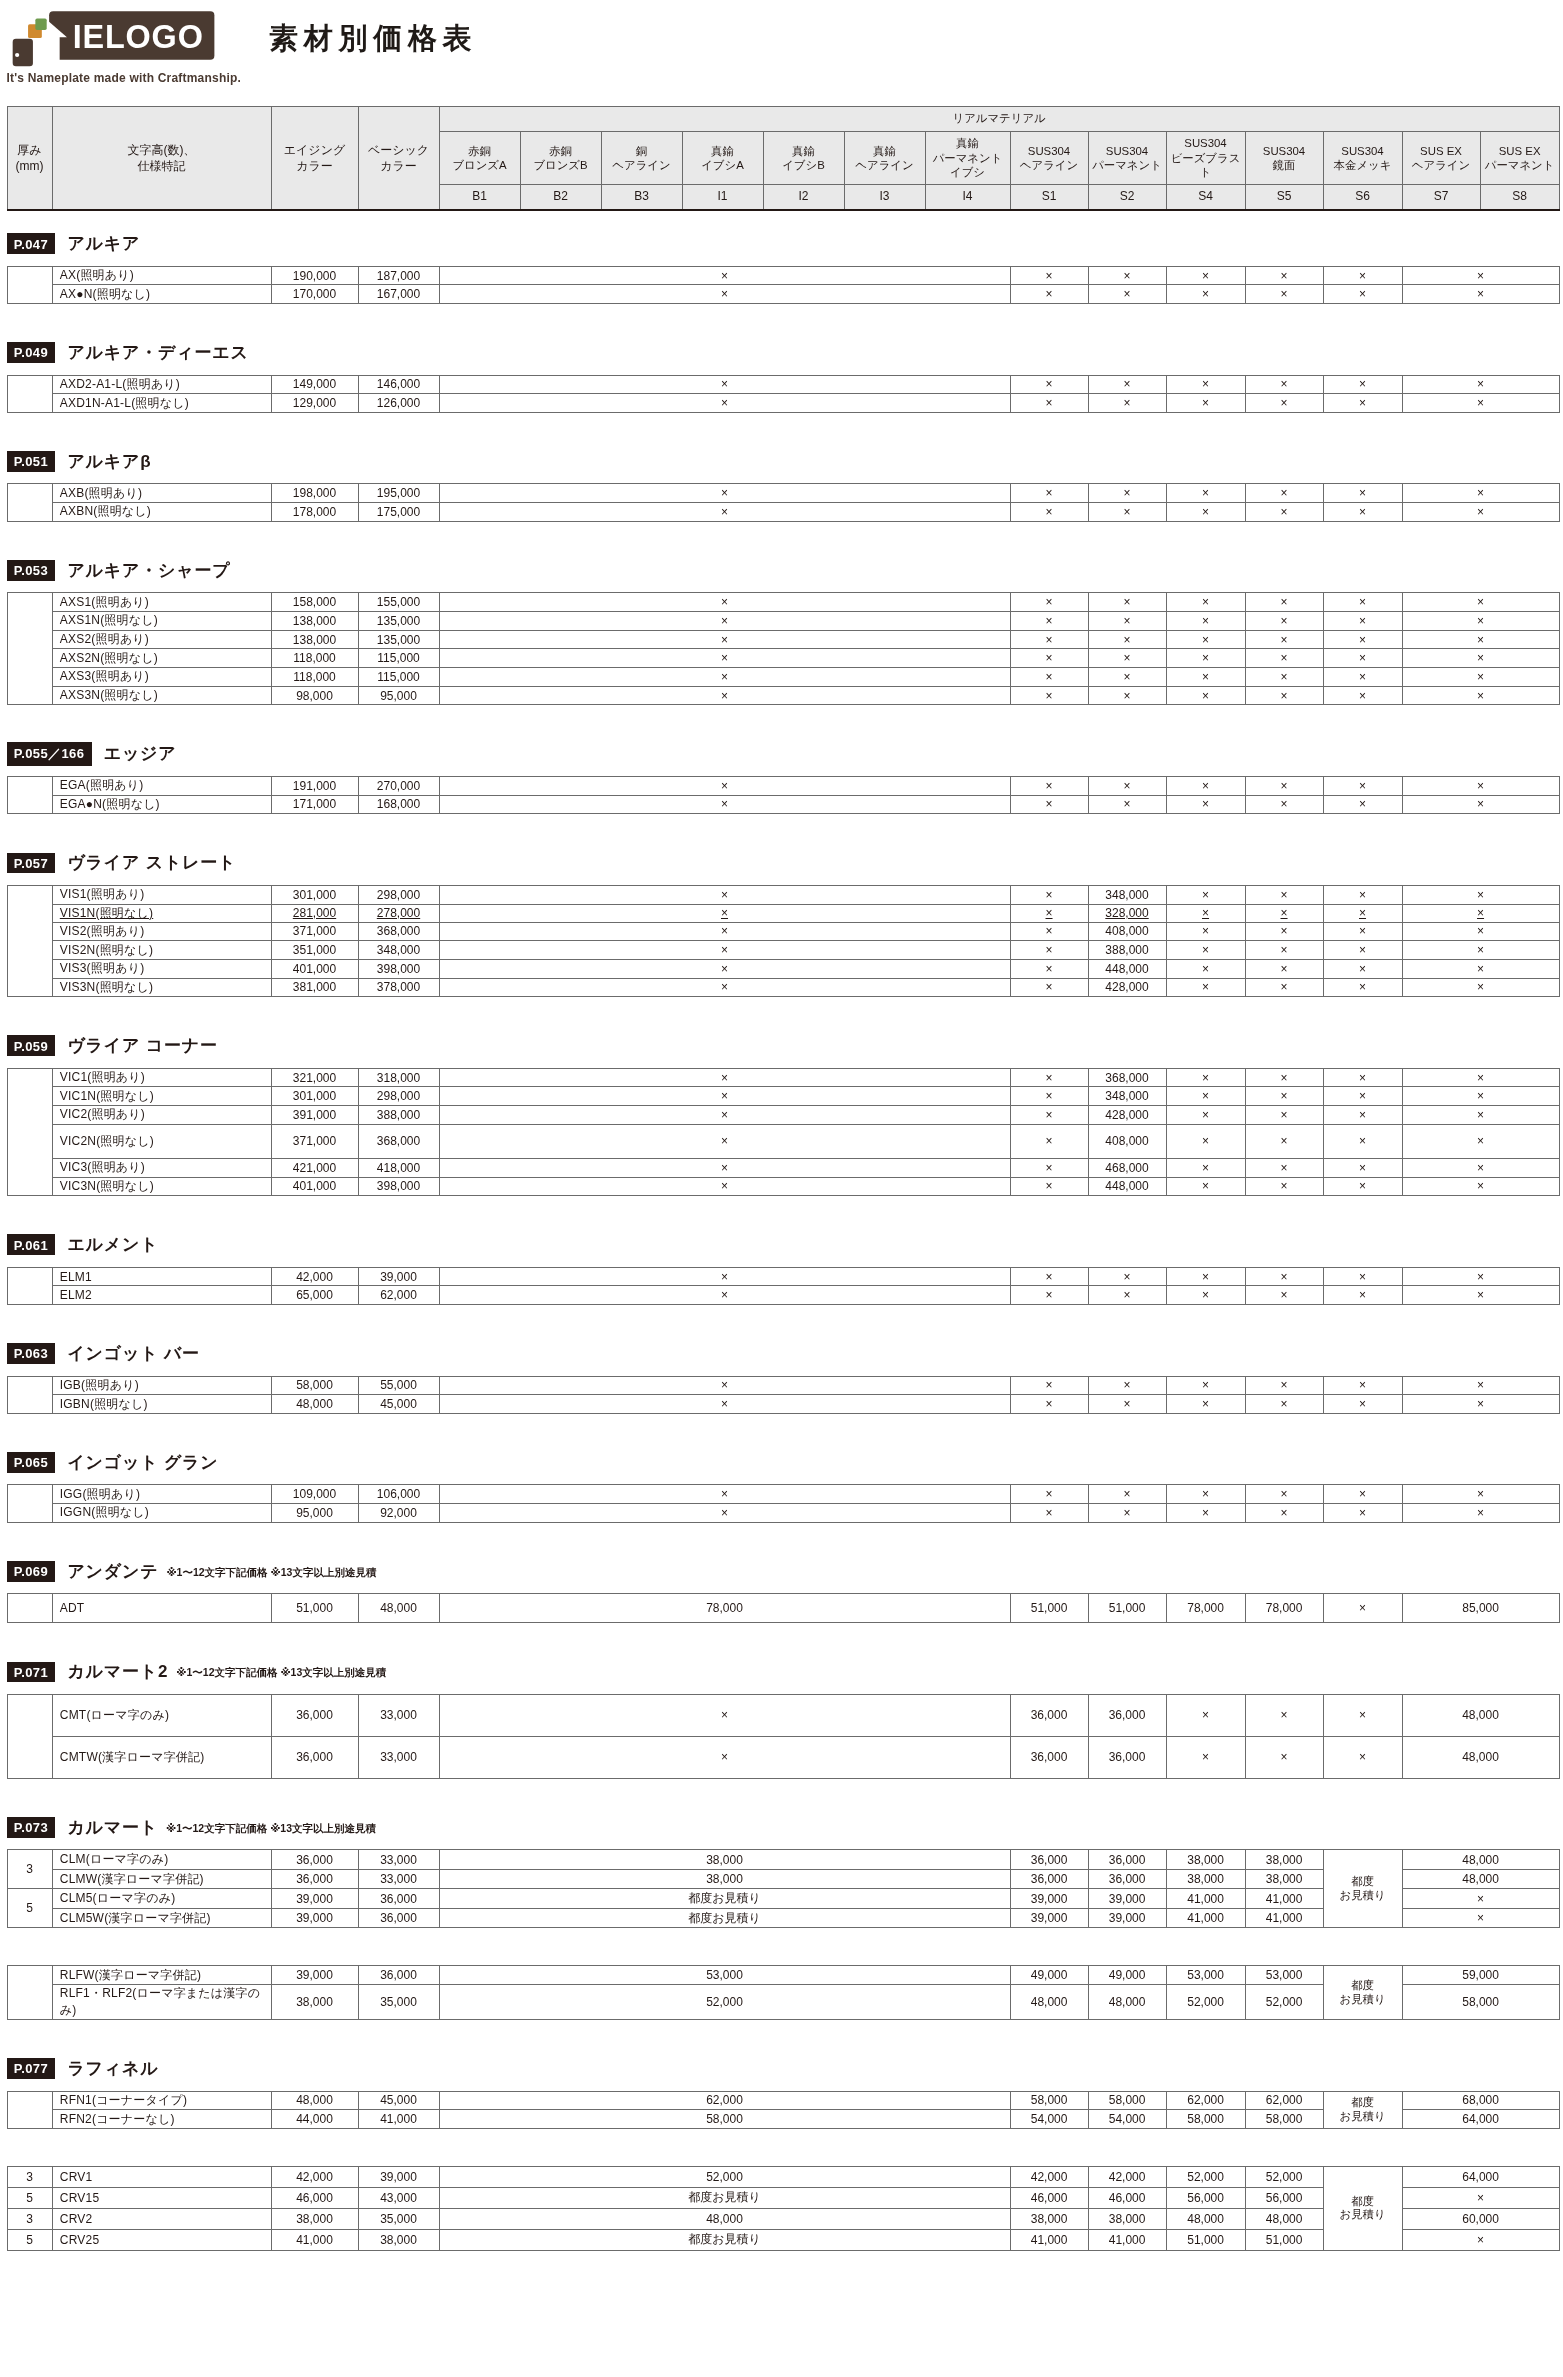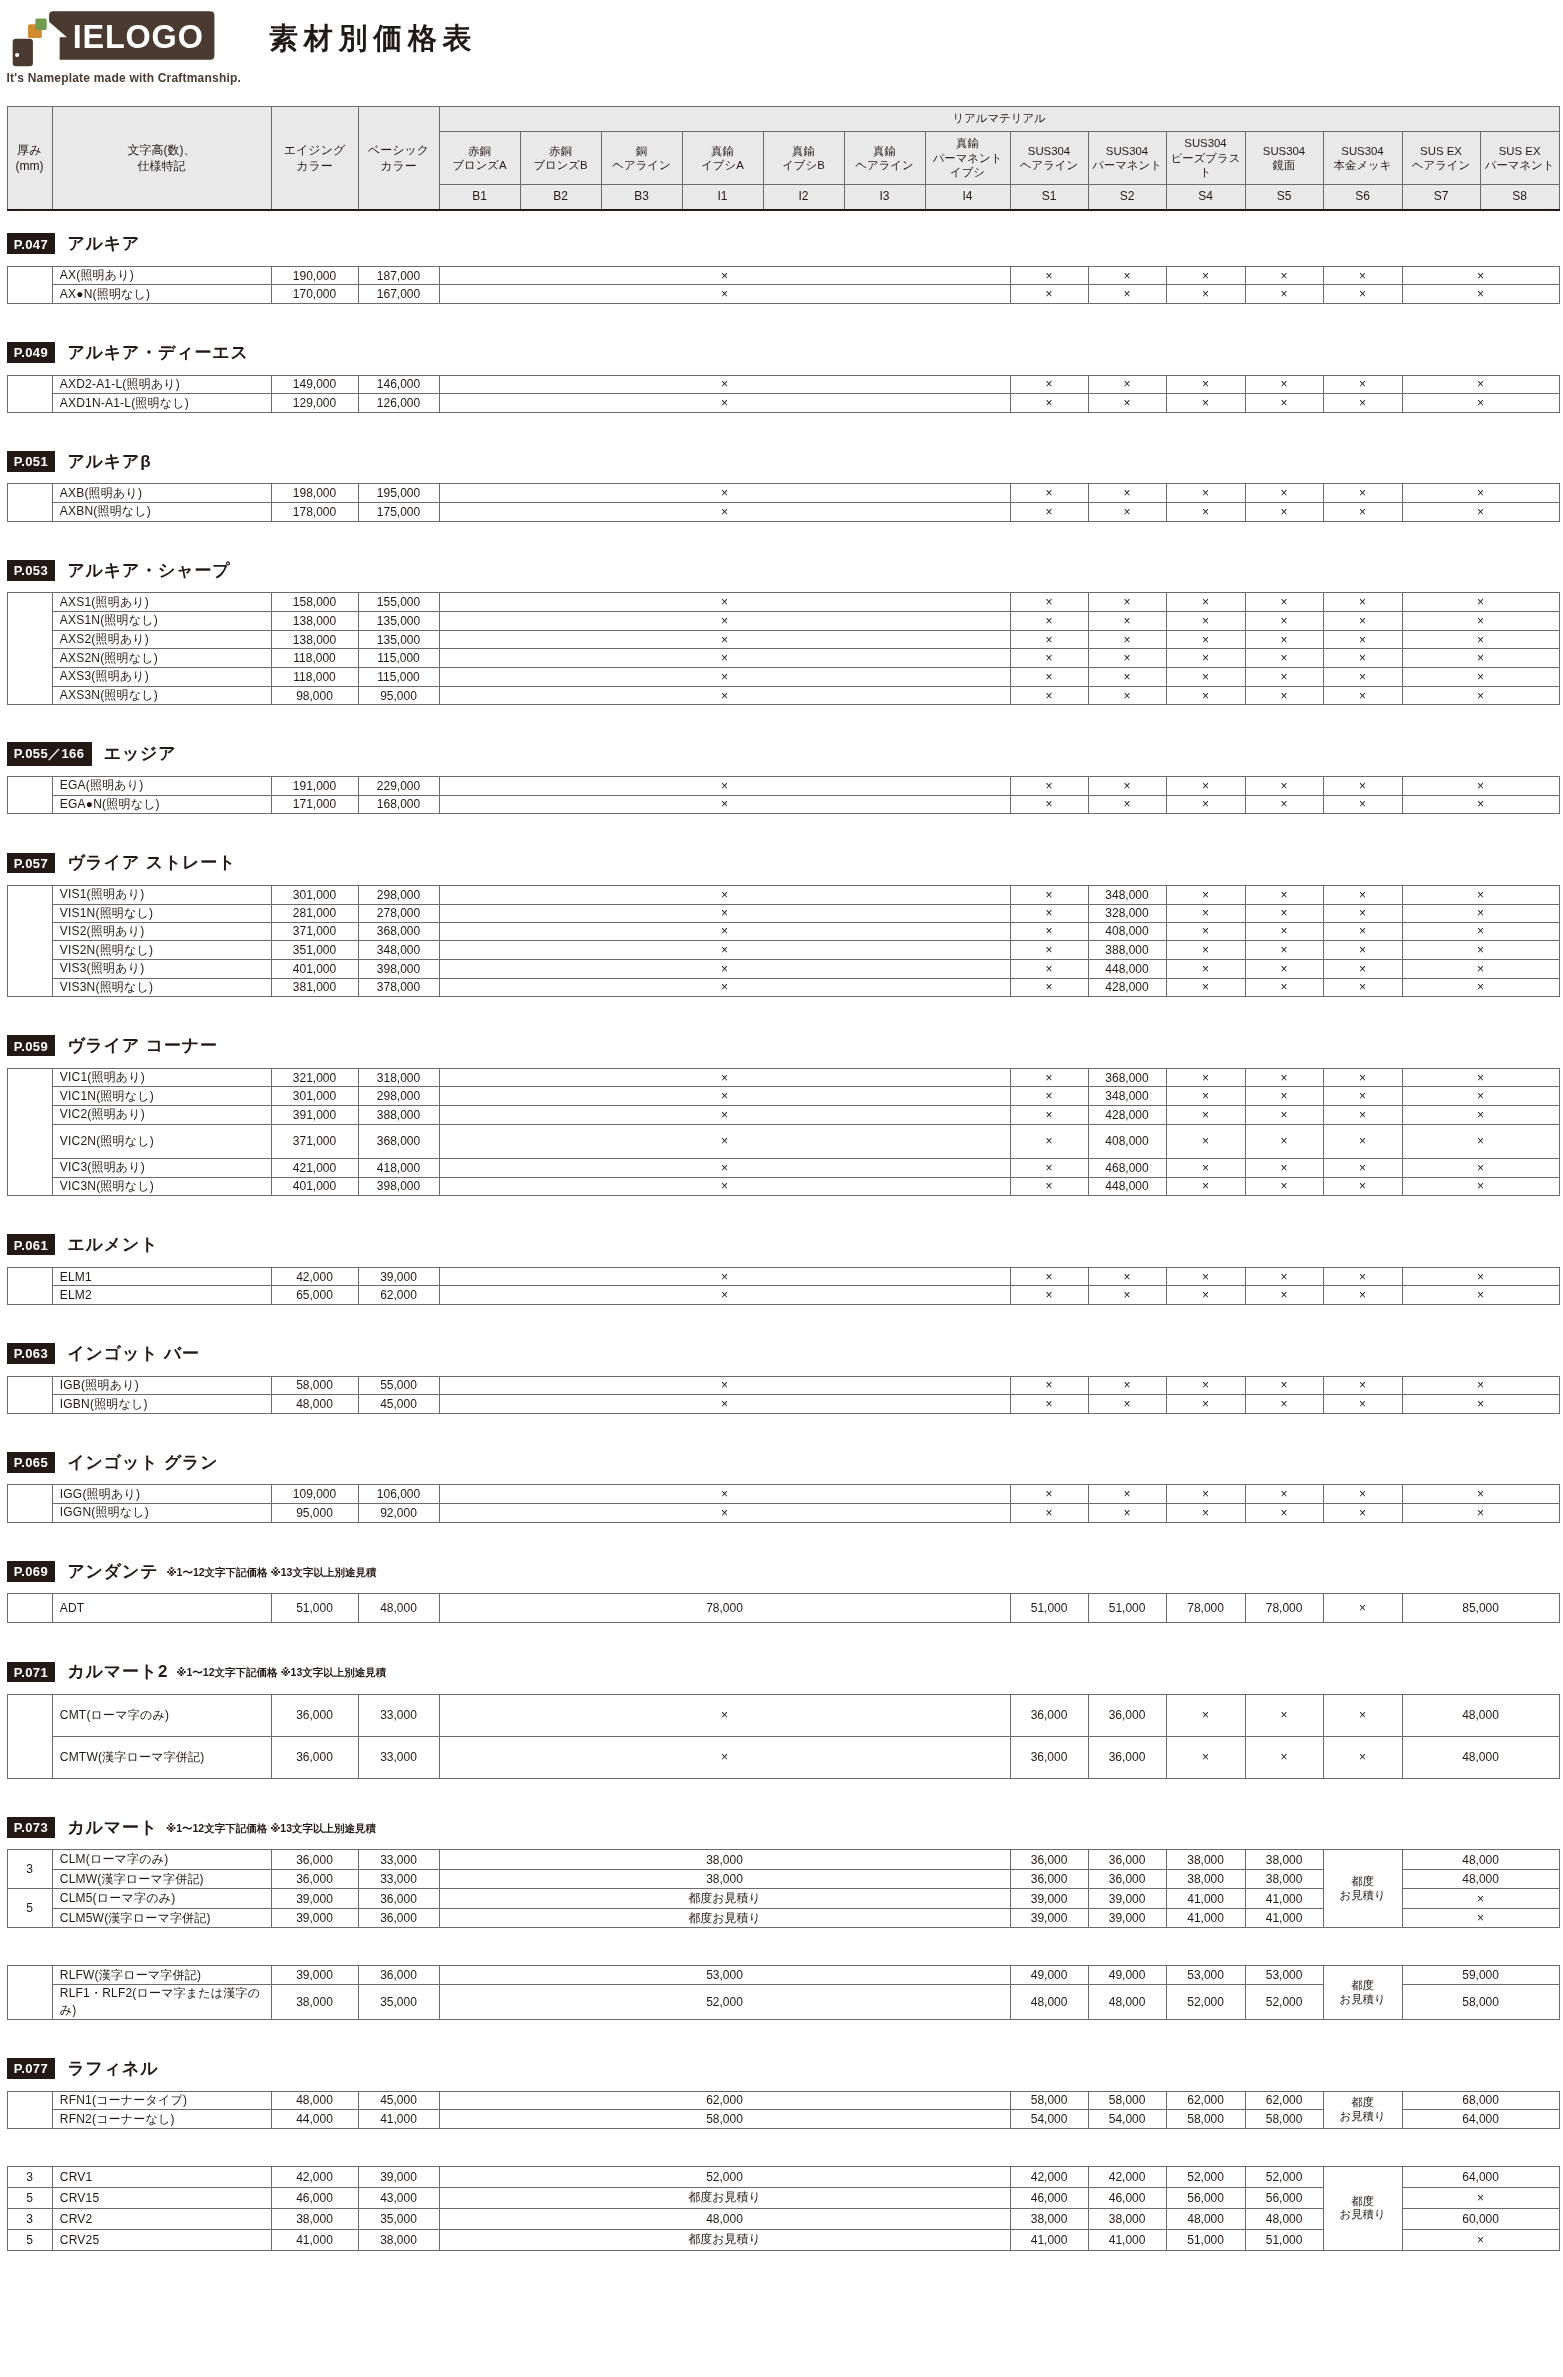--- a/index.html
+++ b/index.html
@@ -489,21 +489,21 @@
             <col style="width: 78px;">
             <col style="width: 79px;">
             <col style="width: 78px;">
             <col style="width: 79px;">
           </colgroup>
           <tbody>
             <tr style="height: 18.7px;">
               <td class="thk" rowspan="2"></td>
               <td class="code">EGA(照明あり)</td>
               <td class="num">191,000</td>
-              <td class="num">229,000</td>
+              <td class="num">270,000</td>
               <td class="num mat" colspan="7">×</td>
               <td class="num">×</td>
               <td class="num">×</td>
               <td class="num">×</td>
               <td class="num">×</td>
               <td class="num">×</td>
               <td class="num" colspan="2">×</td>
             </tr>
             <tr style="height: 18.7px;">
               <td class="code">EGA●N(照明なし)</td>
@@ -553,21 +553,21 @@
               <td class="num">301,000</td>
               <td class="num">298,000</td>
               <td class="num mat" colspan="7">×</td>
               <td class="num">×</td>
               <td class="num">348,000</td>
               <td class="num">×</td>
               <td class="num">×</td>
               <td class="num">×</td>
               <td class="num" colspan="2">×</td>
             </tr>
-            <tr style="height: 17px;">
+            <tr style="height: 17px; text-decoration: underline;">
               <td class="code">VIS1N(照明なし)</td>
               <td class="num">281,000</td>
               <td class="num">278,000</td>
               <td class="num mat" colspan="7">×</td>
               <td class="num">×</td>
               <td class="num">328,000</td>
               <td class="num">×</td>
               <td class="num">×</td>
               <td class="num">×</td>
               <td class="num" colspan="2">×</td>

